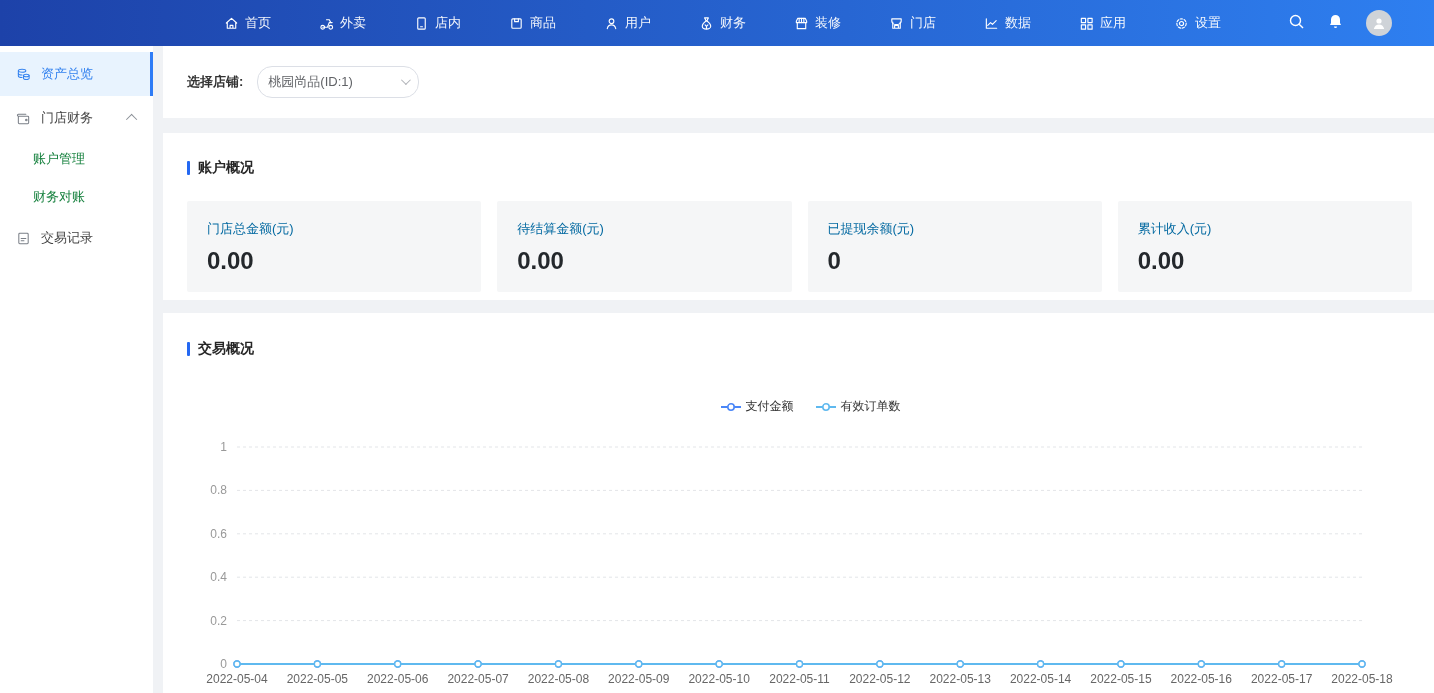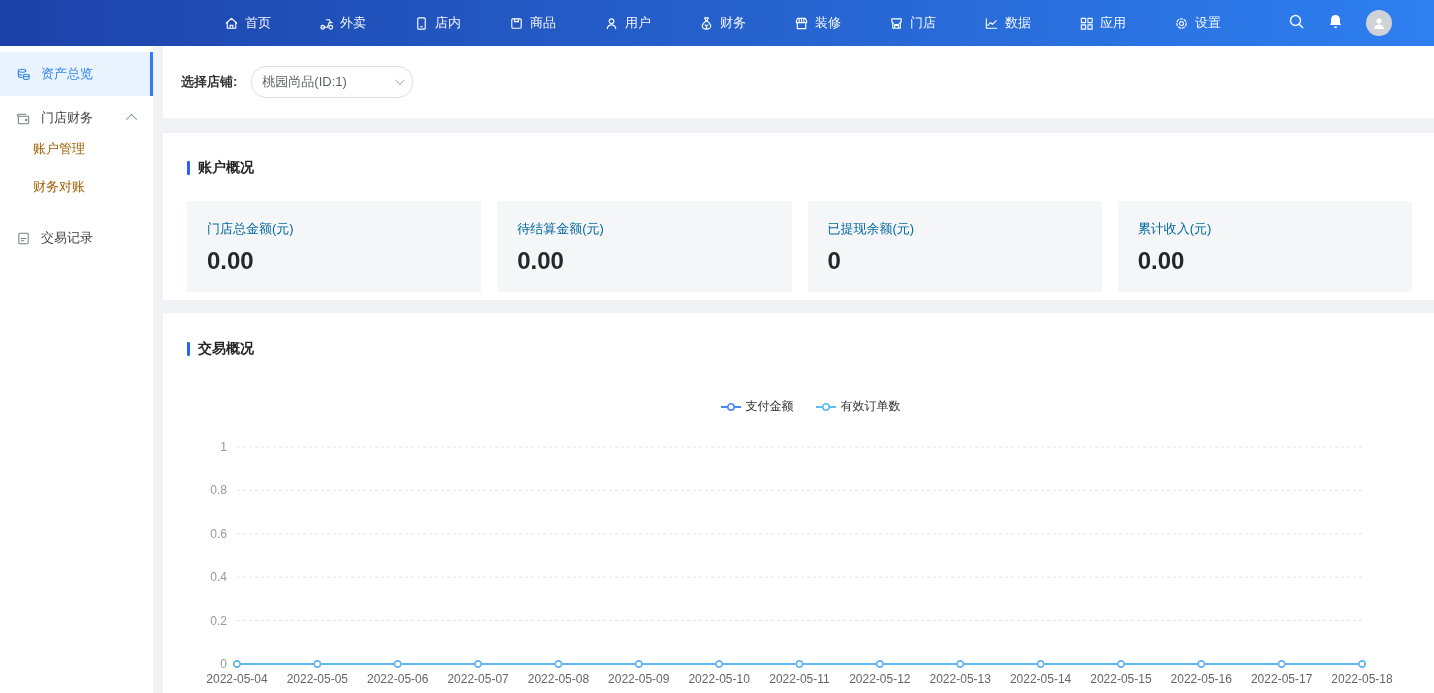--- a/index.html
+++ b/index.html
@@ -27,30 +27,30 @@
   .layout { display:flex; height:647px; }
   .sidebar { width:153px; background:#fff; flex:none; padding-top:6px; }
   .side-item { height:44px; display:flex; align-items:center; gap:10px;
     padding:0 16px; font-size:13px; color:#444; cursor:pointer; position:relative; }
   .side-item svg { width:15px; height:15px; stroke:#7a7f87; fill:none;
     stroke-width:1.1; stroke-linecap:round; stroke-linejoin:round; flex:none; }
   .side-item.active { background:#e8f3fe; color:#3382ef; }
   .side-item.active svg { stroke:#3382ef; }
   .side-item.active::after { content:""; position:absolute; right:0; top:0;
     width:3px; height:100%; background:#2f7cf6; }
-  .side-sub { height:38px; display:flex; padding-left:33px;
-    font-size:13px; color:#a16207; cursor:pointer; }
+  .side-sub { height:38px; display:flex; align-items:center; padding-left:33px;
+    font-size:13px; color:#15803d; cursor:pointer; }
   .chevron-up { margin-left:auto; width:8px; height:8px; border-left:1.4px solid #8a8f96;
     border-top:1.4px solid #8a8f96; transform:rotate(45deg) translateY(2px); }
 
   .content { flex:1; padding-left:10px; display:flex; flex-direction:column; }
   .panel { background:#fff; width:100%; }
 
   
-  .panel-filter { height:76px; display:flex; align-items:center; padding-left:18px; }
+  .panel-filter { height:76px; display:flex; align-items:center; padding-left:24px; }
   .filter-label { font-size:13px; color:#333; font-weight:bold; margin-right:14px; }
   .select-box { width:162px; height:32px; border:1px solid #dcdfe6; border-radius:15px;
     display:flex; align-items:center; padding:0 10px; background:#fff;
     font-size:13px; color:#606266; cursor:pointer; }
   .select-box .caret { margin-left:auto; width:7px; height:7px;
     border-right:1.3px solid #b0b3b8; border-bottom:1.3px solid #b0b3b8;
     transform:rotate(45deg) translateY(-2px); }
 
   .gap14 { height:15px; flex:none; }
   .gap13 { height:13px; flex:none; }

